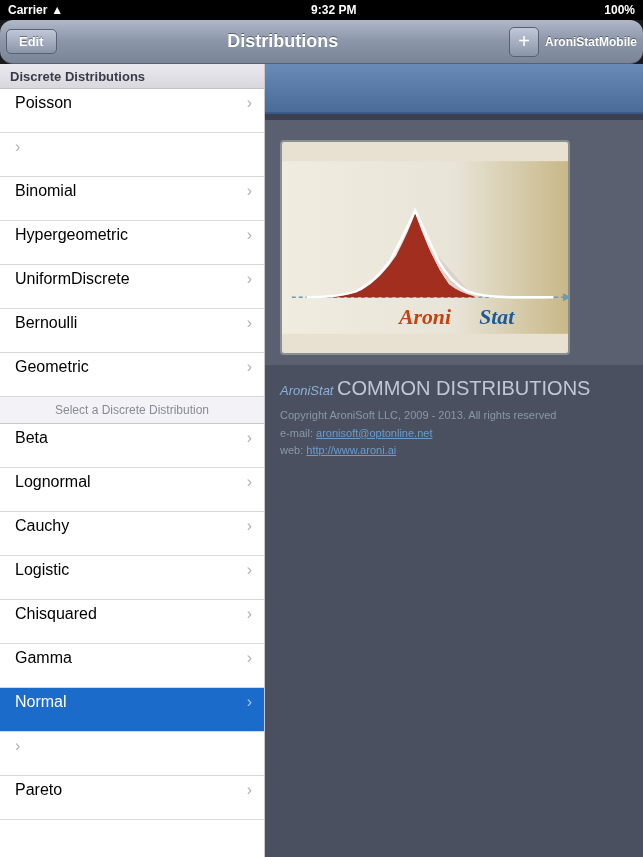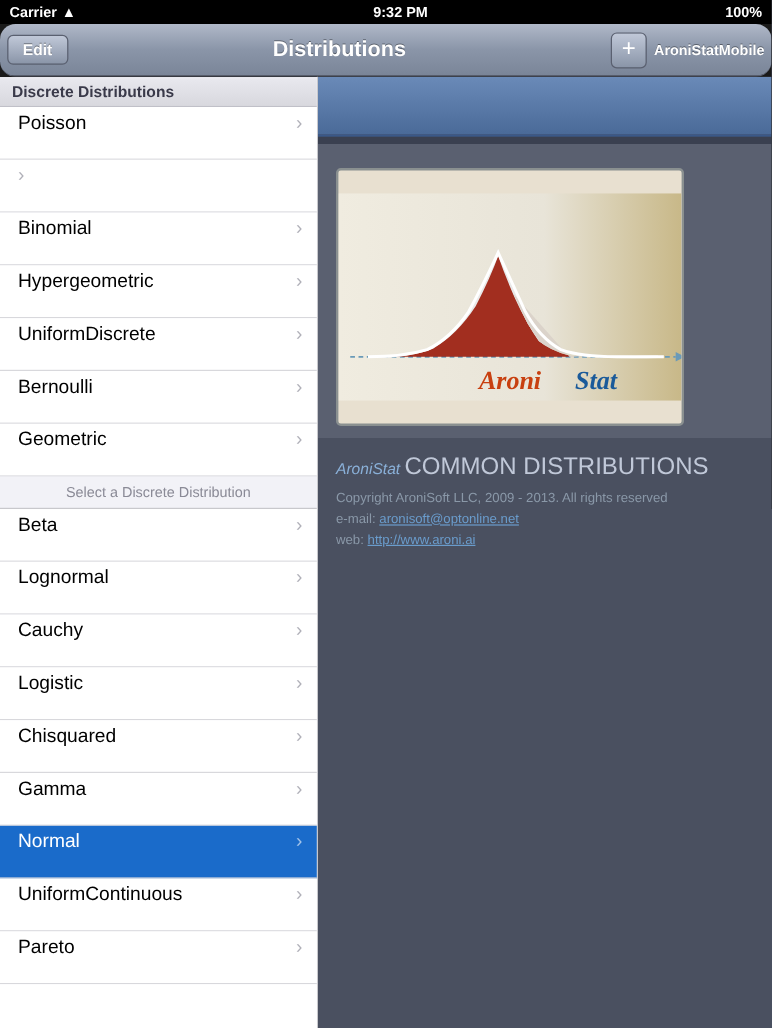--- a/index.html
+++ b/index.html
@@ -287,21 +287,20 @@
     </div>
     <div class="list-item">
       <span class="list-item-label">Gamma</span>
       <span class="list-item-chevron">›</span>
     </div>
     <div class="list-item selected">
       <span class="list-item-label">Normal</span>
       <span class="list-item-chevron">›</span>
     </div>
     <div class="list-item">
-      <span class="list-item-label">UniformContinuous</span>
       <span class="list-item-chevron">›</span>
     </div>
     <div class="list-item">
       <span class="list-item-label">Pareto</span>
       <span class="list-item-chevron">›</span>
     </div>
     <div class="list-item">
       
       
     </div>

